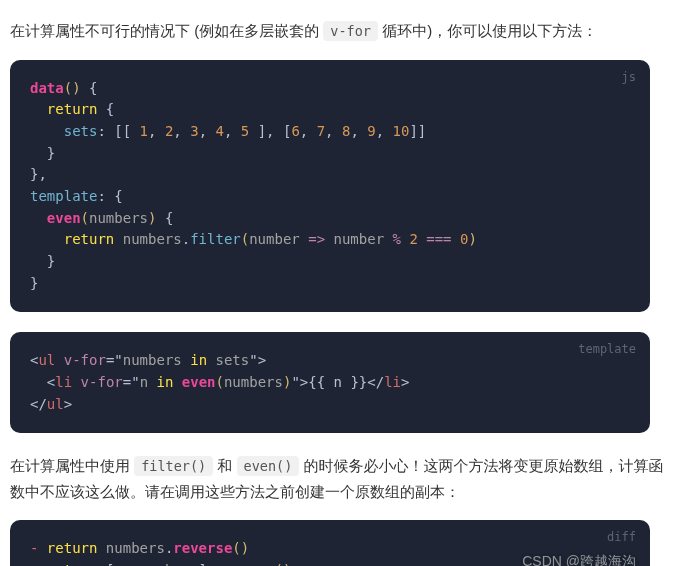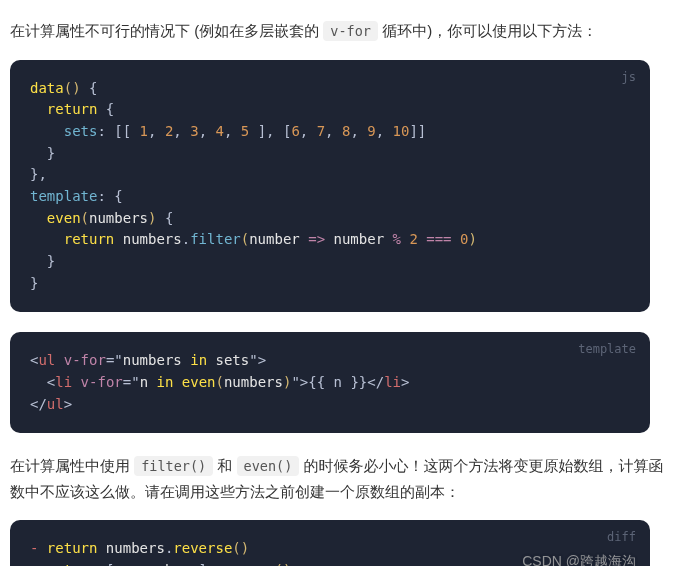--- a/index.html
+++ b/index.html
@@ -34,27 +34,27 @@
     overflow: hidden;
   }
   .code-lang {
     position: absolute;
     top: 8px;
     right: 14px;
     color: #5c6476;
     font-size: 12px;
   }
   pre { margin: 0; white-space: pre; }
-  .tk-fn   { color: #fde047; }
+  .tk-fn   { color: #ec4899; font-weight: bold; }
   .tk-kw   { color: #fde047; }
   .tk-prop { color: #71b5d1; }
   .tk-punc { color: #b8c0d4; }
   .tk-paren{ color: #d4b872; }
   .tk-num  { color: #d89757; }
-  .tk-id   { color: #e5e5e5; text-align: center; }
+  .tk-id   { color: #a3a3a3; text-align: center; }
   .tk-call { color: #71b5d1; }
   .tk-op   { color: #c084a9; }
   .tk-tag  { color: #d26d6d; }
   .tk-attr { color: #c084a9; }
   .tk-plain{ color: #b8c0d4; }
   .diff-minus { color: #d26d6d; }
   .diff-plus  { color: #8fcf91; }
   .watermark {
     position: absolute;
     right: 14px;

